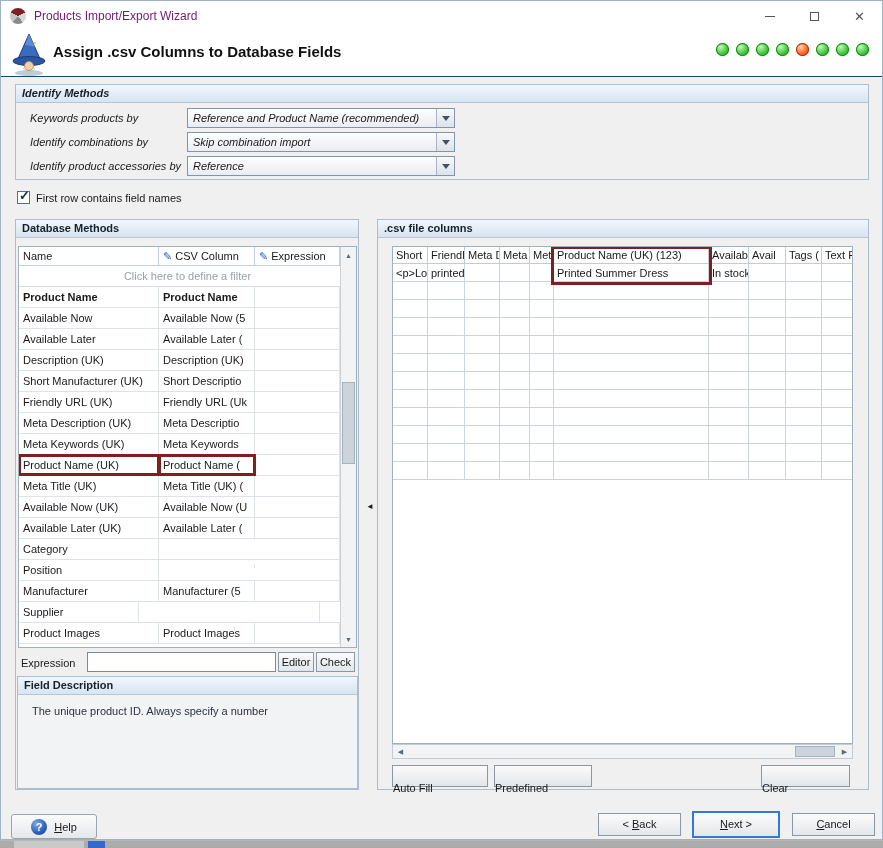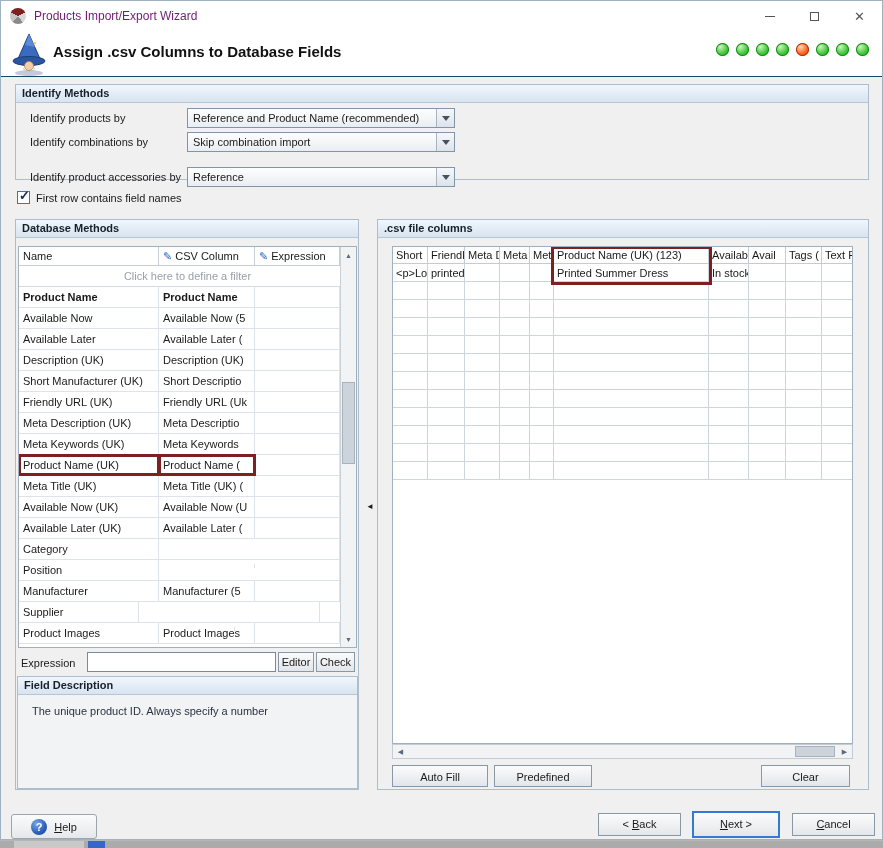--- a/index.html
+++ b/index.html
@@ -34,21 +34,21 @@
   .dot.orange { background: radial-gradient(circle at 35% 30%, #ffd9b0, #ff6524 55%, #c23505); box-shadow: inset 0 0 0 1px #a82c04; }
 
   
   .content { position:absolute; left:1px; top:77px; width:879px; height:735px; background:#f0f0f0; }
 
   .group { position:absolute; border:1px solid #aebdcb; background:#f0f0f0; }
   .group-header { height:18px; background:linear-gradient(#f0f6fc,#d8e4f0);
     border-bottom:1px solid #b8c6d4; font-weight:bold; padding:2px 6px; color:#15202b; }
 
   
-  .g-identify { left:13px; top:6px; width:854px; height:96px; }
+  .g-identify { left:13px; top:6px; width:854px; height:96px;font-style:italic; }
   .id-row { position:absolute; left:0; width:100%; height:20px; }
   .id-label { position:absolute; left:14px; top:4px; white-space:nowrap; }
   .combo { position:absolute; left:171px; top:0; width:268px; height:20px;
     border:1px solid #8095a8; background:linear-gradient(#fefefe,#e9edf2); display:flex; }
   .combo-text { flex:1; padding:3px 5px 0; white-space:nowrap; overflow:hidden; }
   .combo-btn { width:18px; border-left:1px solid #a8b4c0; background:linear-gradient(#f6f8fa,#dde3ea);
     display:flex; align-items:center; justify-content:center; }
   .combo-arrow { width:0; height:0; border-left:4px solid transparent; border-right:4px solid transparent;
     border-top:5px solid #44535f; }
 
@@ -99,21 +99,21 @@
   .csv-cell { border-right:1px solid #ccd4dc; padding:3px 3px 0; overflow:hidden; white-space:nowrap; flex:none; }
   .csv-redbox { position:absolute; left:158px; top:-1px; width:161px; height:39px;
     border:3px solid #7d2020; pointer-events:none; }
   .csv-hscroll { position:absolute; left:14px; top:524px; width:461px; height:15px;
     background:#f2f3f4; border:1px solid #c3ccd6; }
   .hscroll-arrow { position:absolute; top:0; width:15px; height:13px; color:#5a6a7a; font-size:7px;
     display:flex; align-items:center; justify-content:center; }
   .csv-hthumb { position:absolute; right:17px; top:1px; width:40px; height:11px;
     background:#cdd3da; border:1px solid #a8b2bc; }
   .csv-btn { position:absolute; top:545px; height:22px; border:1px solid #8a98a6;
-    background:linear-gradient(#fafbfc,#e2e6ea); text-align:center; padding-top:5px; }
+    background:linear-gradient(#fafbfc,#e2e6ea); padding-top:16px; }
   .autofill-btn { left:14px; width:96px; }
   .predefined-btn { left:116px; width:98px; }
   .clear-btn { left:383px; width:89px; }
 
   
   .splitter-arrow { position:absolute; left:362px; top:420px; width:12px; height:16px;
     color:#1a1a1a; font-size:8px; display:flex; align-items:center; justify-content:center; }
 
   
   .help-btn { position:absolute; left:10px; top:813px; width:86px; height:25px;
@@ -179,38 +179,38 @@
         <span class="dot green"></span>
       </span>
   </div>
 
   <div class="content">
 
     <div class="group g-identify">
       <div class="group-header">Identify Methods</div>
       <div id="identify-rows">
           <div class="id-row" style="top: 23px;">
-            <span class="id-label">Identify products by</span>
+            <span class="id-label">Keywords products by</span>
             <div class="combo">
               <span class="combo-text">Reference and Product Name (recommended)</span>
               <span class="combo-btn">
                 <span class="combo-arrow"></span>
               </span>
             </div>
           </div>
           <div class="id-row" style="top: 47px;">
             <span class="id-label">Identify combinations by</span>
             <div class="combo">
               <span class="combo-text">Skip combination import</span>
               <span class="combo-btn">
                 <span class="combo-arrow"></span>
               </span>
             </div>
           </div>
-          <div class="id-row" style="top: 82px;">
+          <div class="id-row" style="top: 71px;">
             <span class="id-label">Identify product accessories by</span>
             <div class="combo">
               <span class="combo-text">Reference</span>
               <span class="combo-btn">
                 <span class="combo-arrow"></span>
               </span>
             </div>
           </div>
         </div>
     </div>

